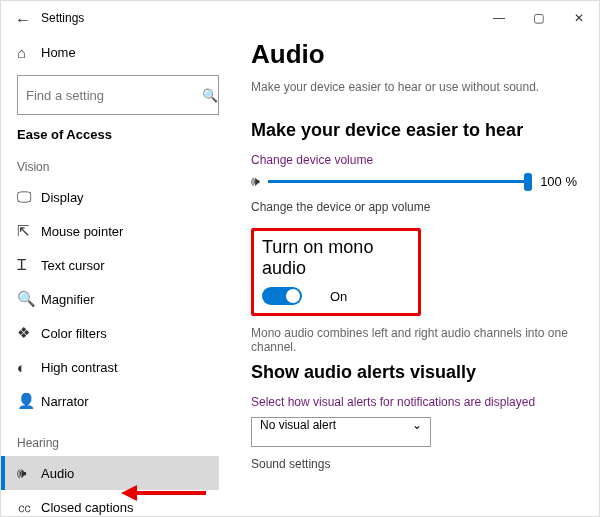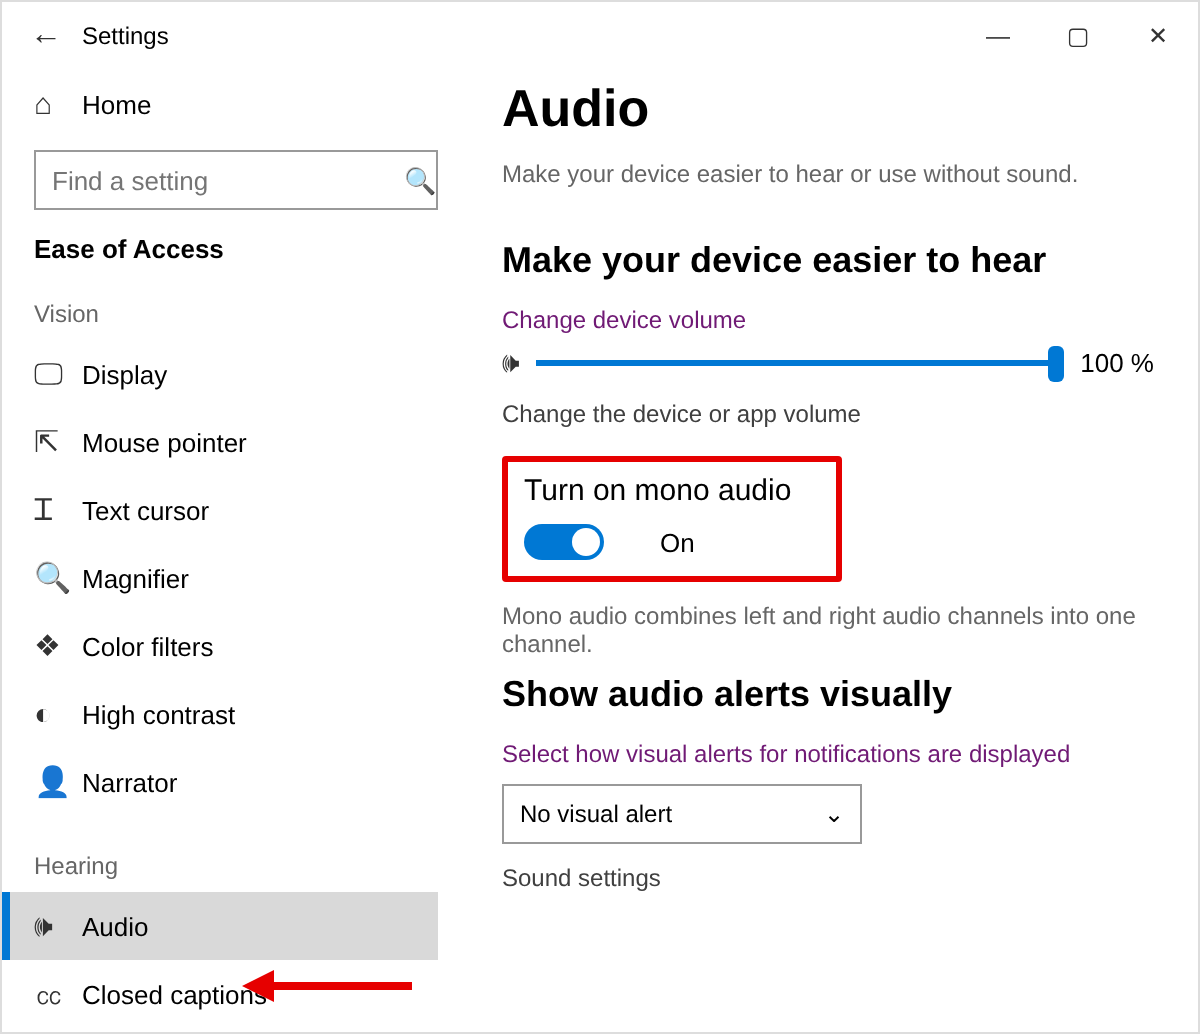--- a/index.html
+++ b/index.html
@@ -8,40 +8,40 @@
   .titlebar .back { width: 28px; font-size: 16px; color: #333; text-align: center; }
   .titlebar .title { font-size: 12px; color: #000; margin-left: 4px; }
   .titlebar .wincontrols { margin-left: auto; display: flex; }
   .titlebar .wincontrols div { width: 40px; height: 34px; display: flex; align-items: center; justify-content: center; font-size: 12px; color: #333; }
   .container { display: flex; height: calc(100% - 34px); }
   .sidebar { width: 228px; padding: 0 10px 0 16px; overflow: hidden; }
   .nav-item { display: flex; align-items: center; height: 34px; font-size: 13px; color: #000; }
   .nav-item .icon { width: 24px; font-size: 15px; color: #333; text-align: left; }
   .nav-item.selected { background: #d9d9d9; position: relative; margin-left: -16px; padding-left: 16px; }
   .nav-item.selected::before { content: ""; position: absolute; left: 0; top: 0; bottom: 0; width: 4px; background: #0078d4; }
-  .search { border: 1px solid #999; height: 30px; display: flex; align-items: center; padding: 0 8px; margin: 6px 0 12px 0; }
+  .search { border: 1px solid #999; height: 40px; display: flex; align-items: center; padding: 0 8px; margin: 6px 0 12px 0; }
   .search input { flex: 1; border: none; outline: none; font-size: 13px; color: #666; background: transparent; }
   .section-title { font-size: 12px; color: #666; margin: 18px 0 6px 0; }
   .ease { font-size: 13px; font-weight: 600; margin-bottom: 8px; }
   .content { flex: 1; padding: 0 22px 0 22px; overflow: hidden; }
   .page-title { font-size: 26px; font-weight: 600; margin-top: 4px; }
   .desc { font-size: 12px; color: #666; margin-top: 10px; }
   .h2 { font-size: 18px; font-weight: 600; margin-top: 26px; }
   .h2.tight { margin-top: 8px; }
   .label { font-size: 12px; color: #701a75; margin-top: 12px; }
   .slider-row { display: flex; align-items: center; margin-top: 6px; gap: 8px; }
   .track { flex: 1; height: 3px; background: #0078d4; position: relative; }
   .thumb { position: absolute; right: 0; top: -7px; width: 8px; height: 18px; background: #0078d4; border-radius: 3px; }
   .link { font-size: 12px; color: #404040; margin-top: 10px; display: block; }
   .mono-box { border: 3px solid #e60000; padding: 6px 10px 8px 8px; margin-top: 14px; width: 170px; border-radius: 2px; }
-  .mono-title { font-size: 15px; color: #000; }
+  .mono-title { font-size: 18px; color: #000; }
   .toggle-row { display: flex; align-items: center; margin-top: 8px; gap: 28px; }
   .toggle { width: 40px; height: 18px; border-radius: 9px; background: #0078d4; position: relative; }
   .toggle .knob { position: absolute; right: 2px; top: 2px; width: 14px; height: 14px; background: #fff; border-radius: 50%; }
-  .select { border: 1px solid #999; height: 30px; width: 180px; display: flex; align-items: center; padding: 0 8px; margin-top: 8px; font-size: 12px; justify-content: space-between; }
+  .select { border: 1px solid #999; height: 30px; width: 180px; display: flex; align-items: flex-start; padding: 0 8px; margin-top: 8px; font-size: 12px; justify-content: space-between; }
   .arrow { position: absolute; left: 120px; top: 480px; color: #e60000; pointer-events: none; }
   .speaker-icon { font-size: 14px; color: #333; }
 </style>
 </head>
 <body>
 
 <div class="titlebar">
   <div class="back">←</div>
   <div class="title">Settings</div>
   <div class="wincontrols">

